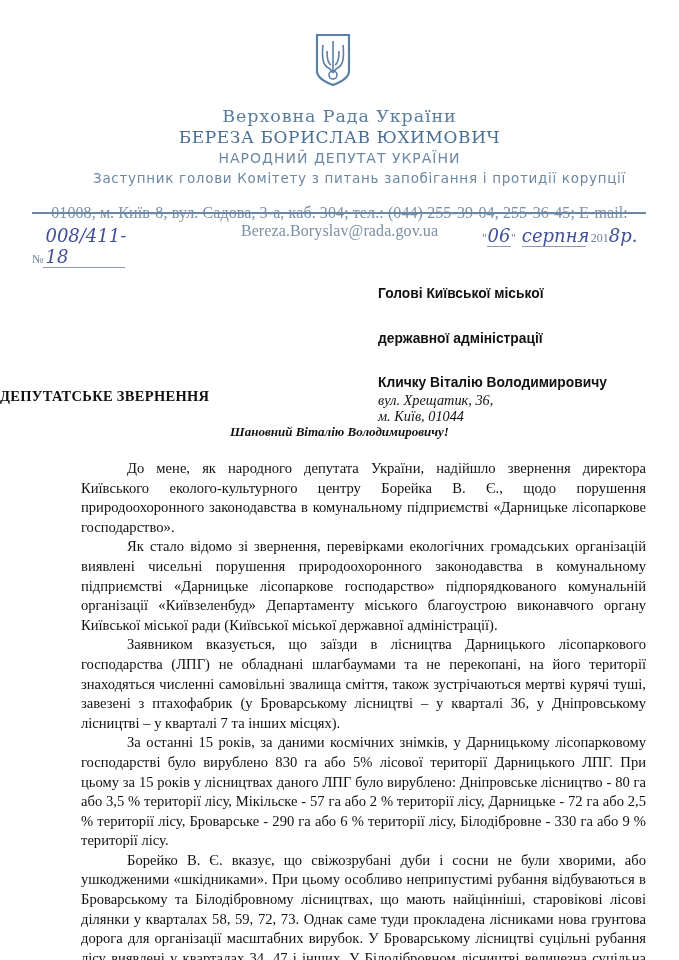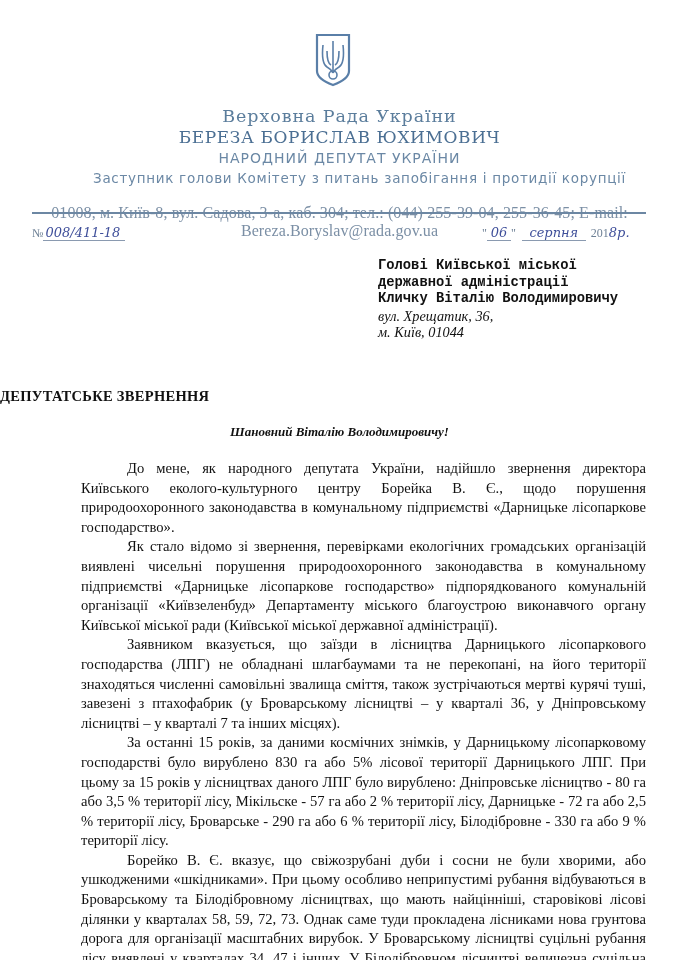--- a/index.html
+++ b/index.html
@@ -18,30 +18,30 @@
   .hdr-org { top: 106px; font-size: 17.5px; letter-spacing: 0.9px; font-family: "DejaVu Serif", serif; font-weight: normal; color: #5b7d9c; }
   .hdr-name { top: 127px; font-size: 17px; letter-spacing: 0.6px; font-family: "DejaVu Serif", serif; font-weight: normal; color: #4b6f93; }
   .hdr-title { top: 150px; font-size: 14px; letter-spacing: 1px; font-family: "DejaVu Sans", sans-serif; color: #6b88a5; }
   .hdr-pos { top: 170px; font-size: 13.5px; letter-spacing: 0.7px; font-family: "DejaVu Sans", sans-serif; color: #6b88a5; padding-left: 20px; }
   .hdr-contacts { top: 204px; font-size: 16px; font-family: "Liberation Serif", serif; color: #7b8fa5; letter-spacing: 0.1px; }
   .hdr-rule { position: absolute; left: 32px; width: 614px; top: 212px; height: 2px; background: #6c87a3; }
 
   
   .ref-left { position: absolute; left: 32px; top: 225px; font-size: 12px; color: #6c7f94; }
   .ref-left .no { font-family: "Liberation Serif", serif; }
-  .hand { font-family: "DejaVu Serif", serif; font-style: italic; color: #3f4f9a; font-size: 13px; }
+  .hand { font-family: "DejaVu Serif", serif; font-style: italic; color: #3f4f9a; font-size: 18px; }
   .ref-num { display: inline-block; width: 80px; border-bottom: 1px solid #8a9ab0; padding-left: 2px; }
   .ref-right { position: absolute; left: 482px; top: 225px; font-size: 12px; color: #6c7f94; }
   .ref-day { display: inline-block; width: 24px; border-bottom: 1px solid #8a9ab0; text-align: center; }
   .ref-month { display: inline-block; width: 64px; border-bottom: 1px solid #8a9ab0; text-align: center; margin-left: 6px; }
   .ref-year { margin-left: 2px; }
 
   
   .addr { position: absolute; left: 378px; top: 258px; font-size: 14.3px; line-height: 16.5px; }
-  .addr .b { font-weight: bold; font-family: Liberation Mono, monospace; font-size: 13.8px; }
+  .addr .b { font-weight: bold; font-family: Liberation Sans, sans-serif; font-size: 13.8px; margin-top: 28px; }
   .addr .i { font-style: italic; }
 
   
   .doc-title { position: absolute; left: 0; width: 679px; top: 388px; font-weight: bold; font-size: 14.5px; letter-spacing: 0.3px; }
   .salut { position: absolute; left: 0; width: 679px; top: 424px; text-align: center; font-weight: bold; font-style: italic; font-size: 13px; }
 
   
   .body { position: absolute; left: 81px; top: 459px; width: 565px; font-size: 14.6px; line-height: 19.6px; text-align: justify; }
   .body p { margin: 0; text-indent: 46px; }
 </style>

